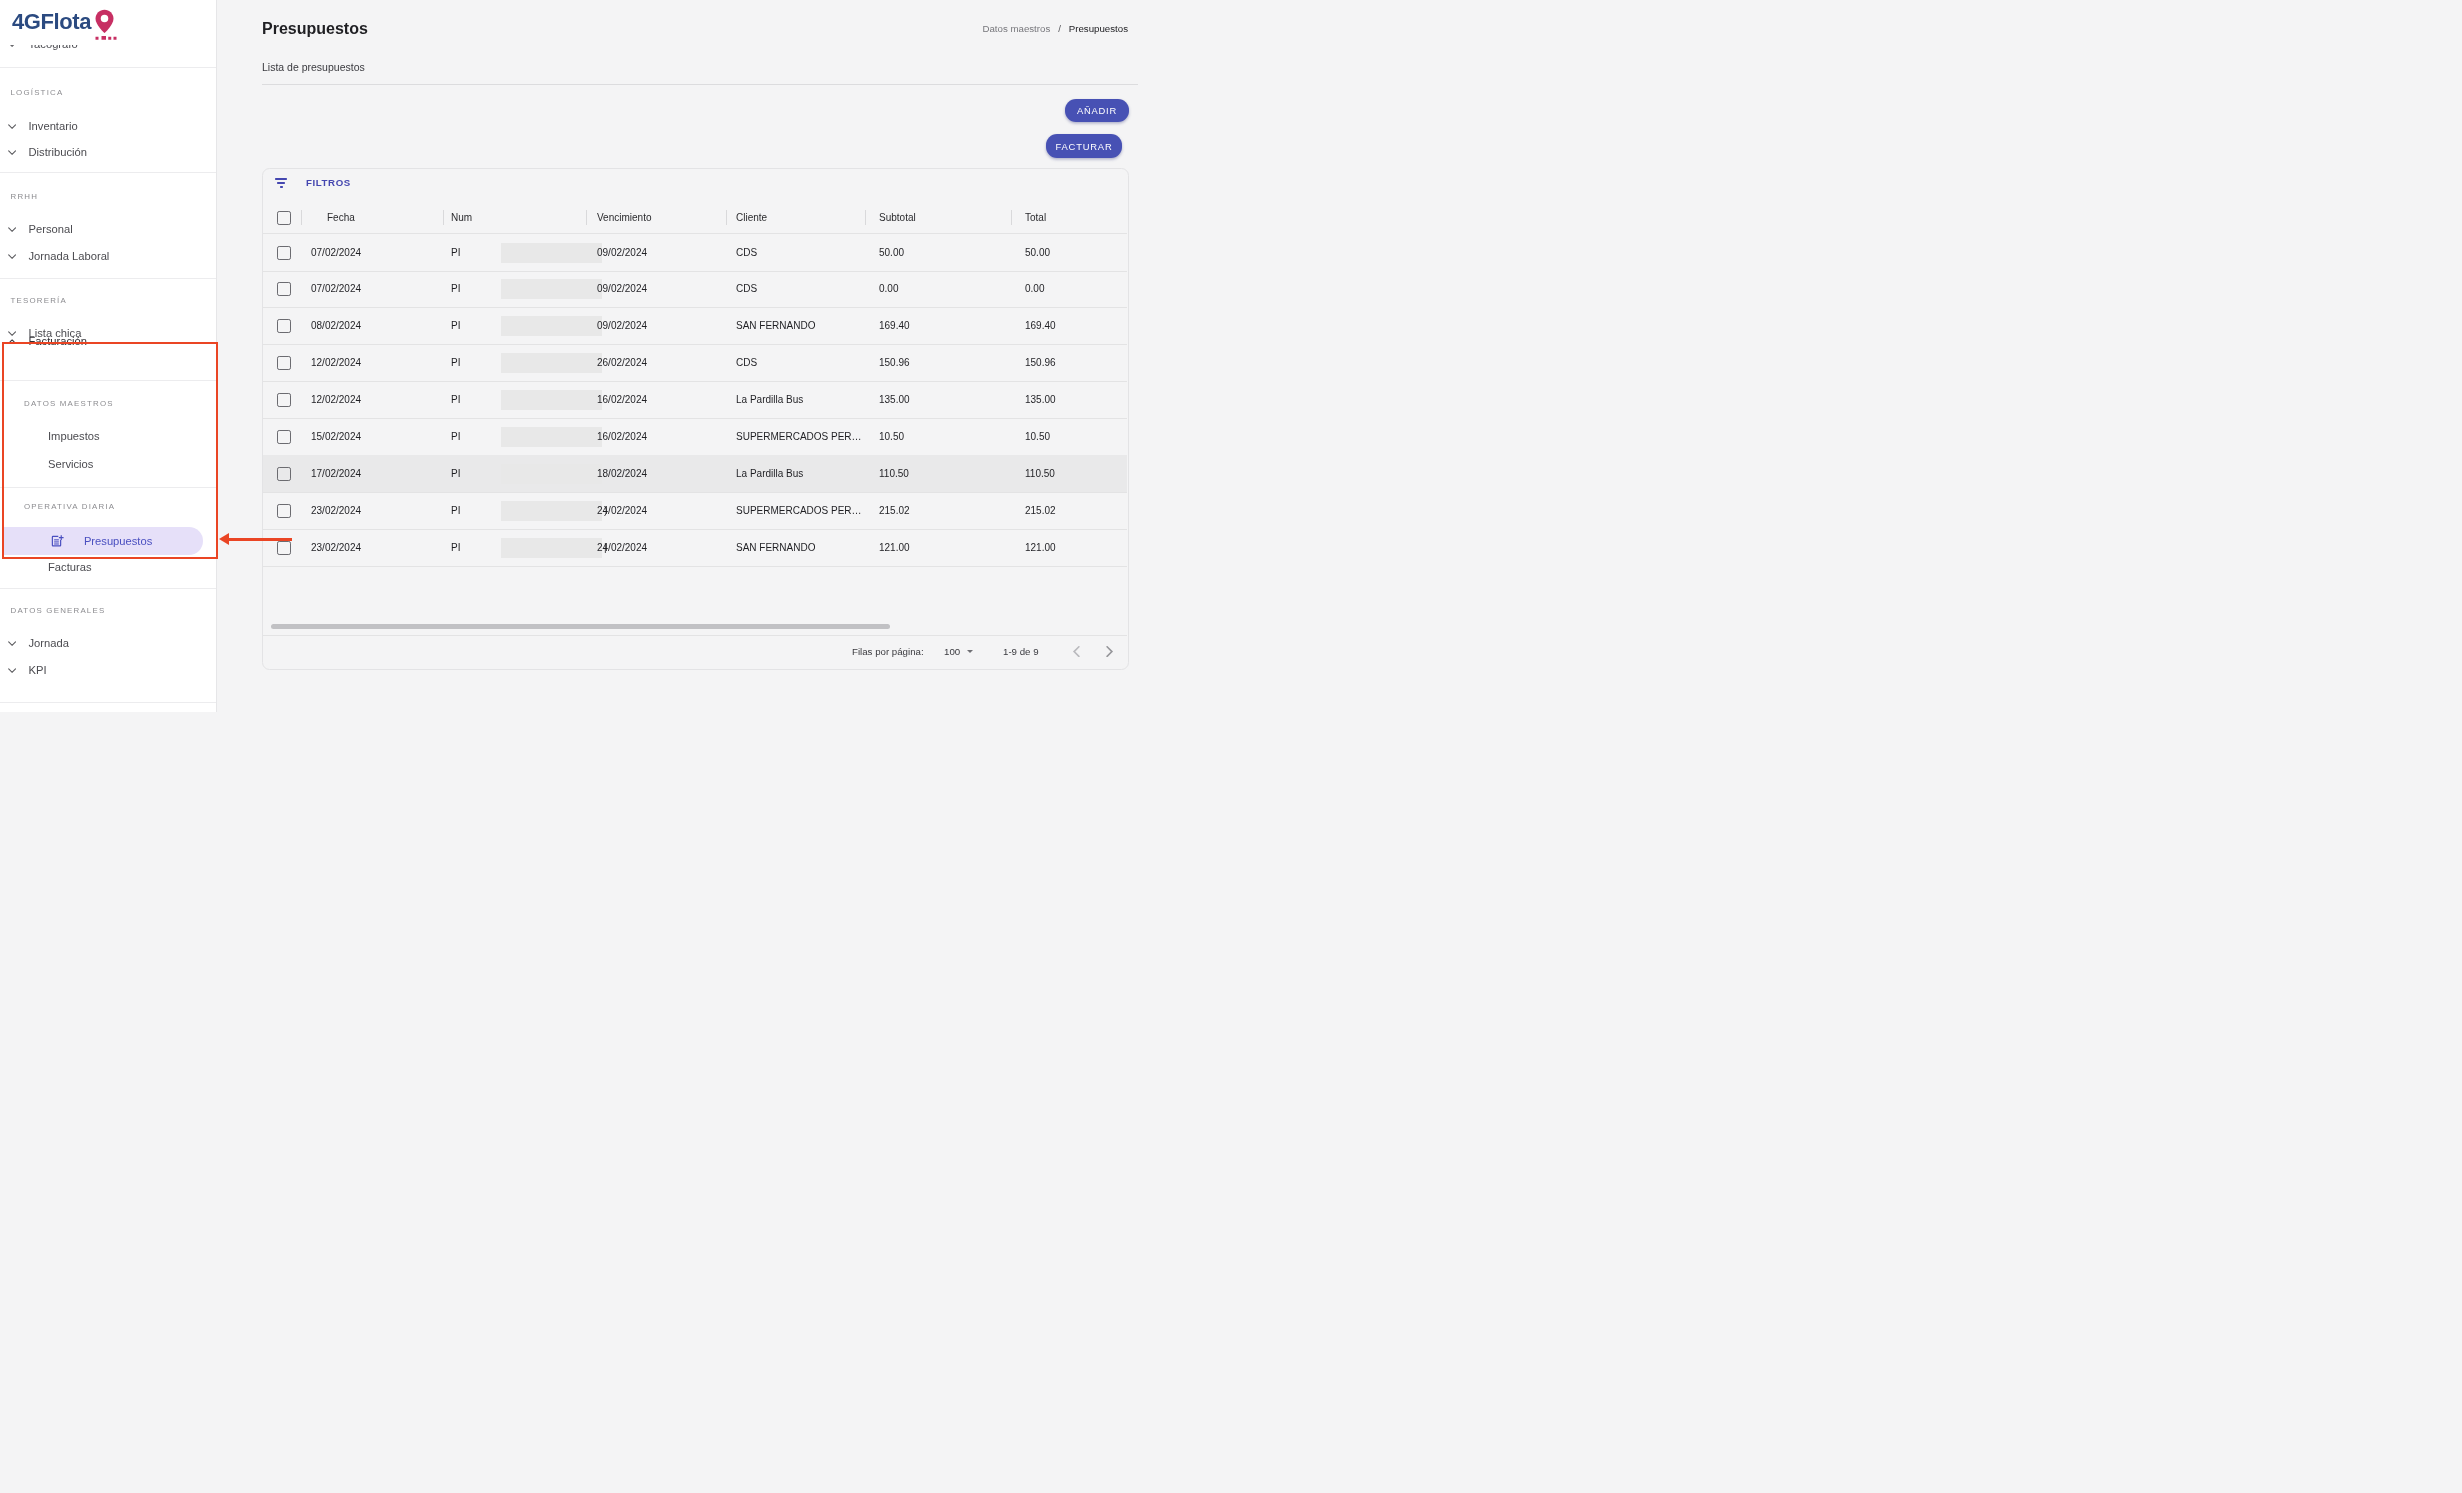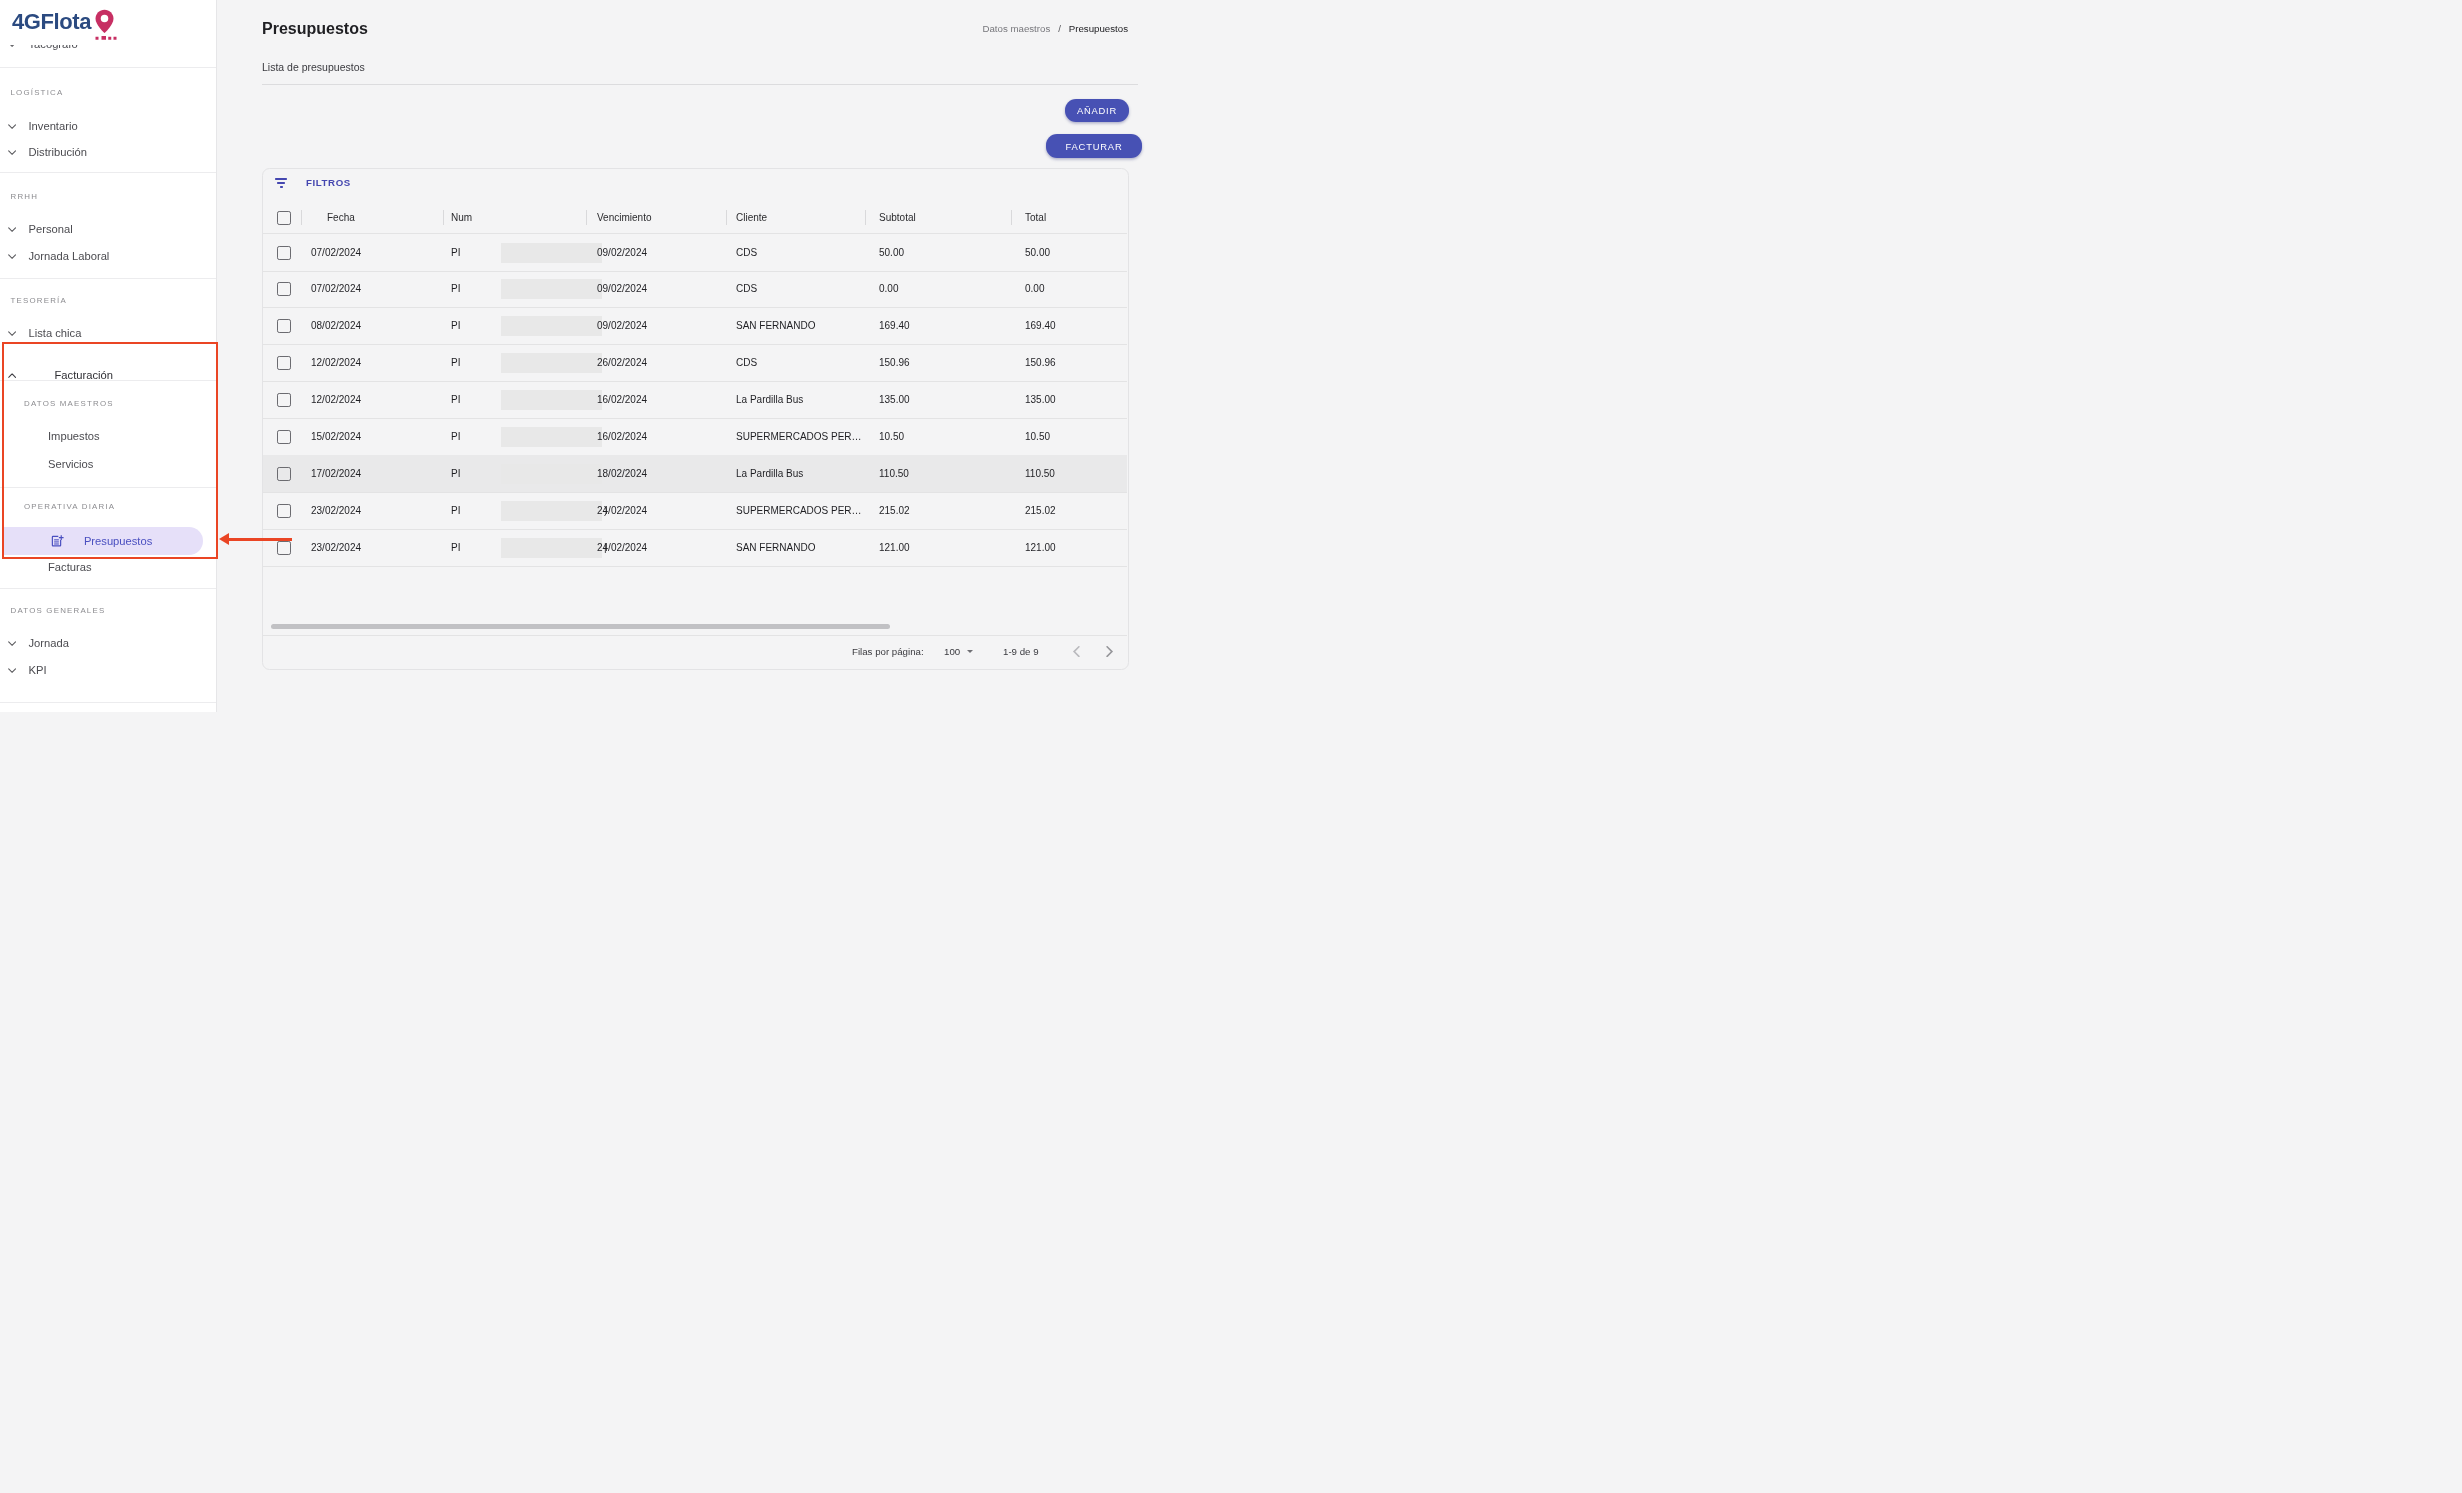--- a/index.html
+++ b/index.html
@@ -34,21 +34,21 @@
   #breadcrumb{position:absolute;right:46px;top:23px;font-size:9.7px;color:#77777c;}
   #breadcrumb .sep{margin:0 5.2px;color:#55555a;}
   #breadcrumb .cur{color:#222226;}
   #subtitle{position:absolute;left:46px;top:61px;font-size:10.5px;color:#3a3a3f;}
   #head-divider{position:absolute;left:46px;top:84px;width:876px;height:0.7px;background:#dcdcde;}
   .btn{position:absolute;background:#4751b4;color:#ffffff;border:none;border-radius:11px;
        font-family:"Liberation Sans",sans-serif;font-size:9.4px;letter-spacing:0.8px;
        display:flex;align-items:center;justify-content:center;
        box-shadow:0 1.5px 3px rgba(40,45,120,.35);cursor:pointer;}
   #btn-add{left:849px;top:99px;width:64px;height:22.5px;}
-  #btn-invoice{left:830px;top:134px;width:96px;height:24px;}
+  #btn-invoice{left:830px;top:134px;width:76px;height:24px;}
   
   #card{position:absolute;left:46px;top:168px;width:865px;height:500px;
         border:0.7px solid #e3e3e5;border-radius:7.5px;background:#f4f4f5;}
   #filters{position:absolute;left:12px;top:8.2px;display:flex;align-items:center;}
   #filters .flabel{margin-left:19px;font-size:9.7px;font-weight:600;letter-spacing:0.6px;color:#4547b0;}
   .fbar{background:#4547b0;border-radius:0.7px;}
   #thead{position:absolute;left:0;top:34px;width:864px;height:31px;}
   .cb{position:absolute;width:12px;height:12px;border:1.5px solid #6b6b70;border-radius:2.2px;}
   .colsep{position:absolute;top:-1.5px;width:0.7px;height:15px;background:#d9d9db;}
   .th{position:absolute;font-size:10px;font-weight:500;color:#2b2b2e;}
@@ -146,21 +146,21 @@
 
     <div class="side-row" style="top:325px;">
       <span class="chev">
         <svg width="8.2" height="5.2" viewBox="0 0 12 7">
             <path d="M1 1l5 5 5-5" fill="none" stroke="#5a5a5e" stroke-width="1.6" stroke-linecap="round"></path>
           </svg>
       </span>
       <span class="lbl">Lista chica</span>
     </div>
 
-    <div class="side-row" style="top:367px;gap:26px;">
+    <div class="side-row" style="top:333px;">
       <span class="chev">
         <svg width="8.2" height="5.2" viewBox="0 0 12 7" style="transform:rotate(180deg);">
             <path d="M1 1l5 5 5-5" fill="none" stroke="#3f3f44" stroke-width="1.6" stroke-linecap="round"></path>
           </svg>
       </span>
       <span class="lbl" style="color:#2f2f34;">Facturación</span>
     </div>
 
     <div class="divider" style="top:380px;"></div>
 

